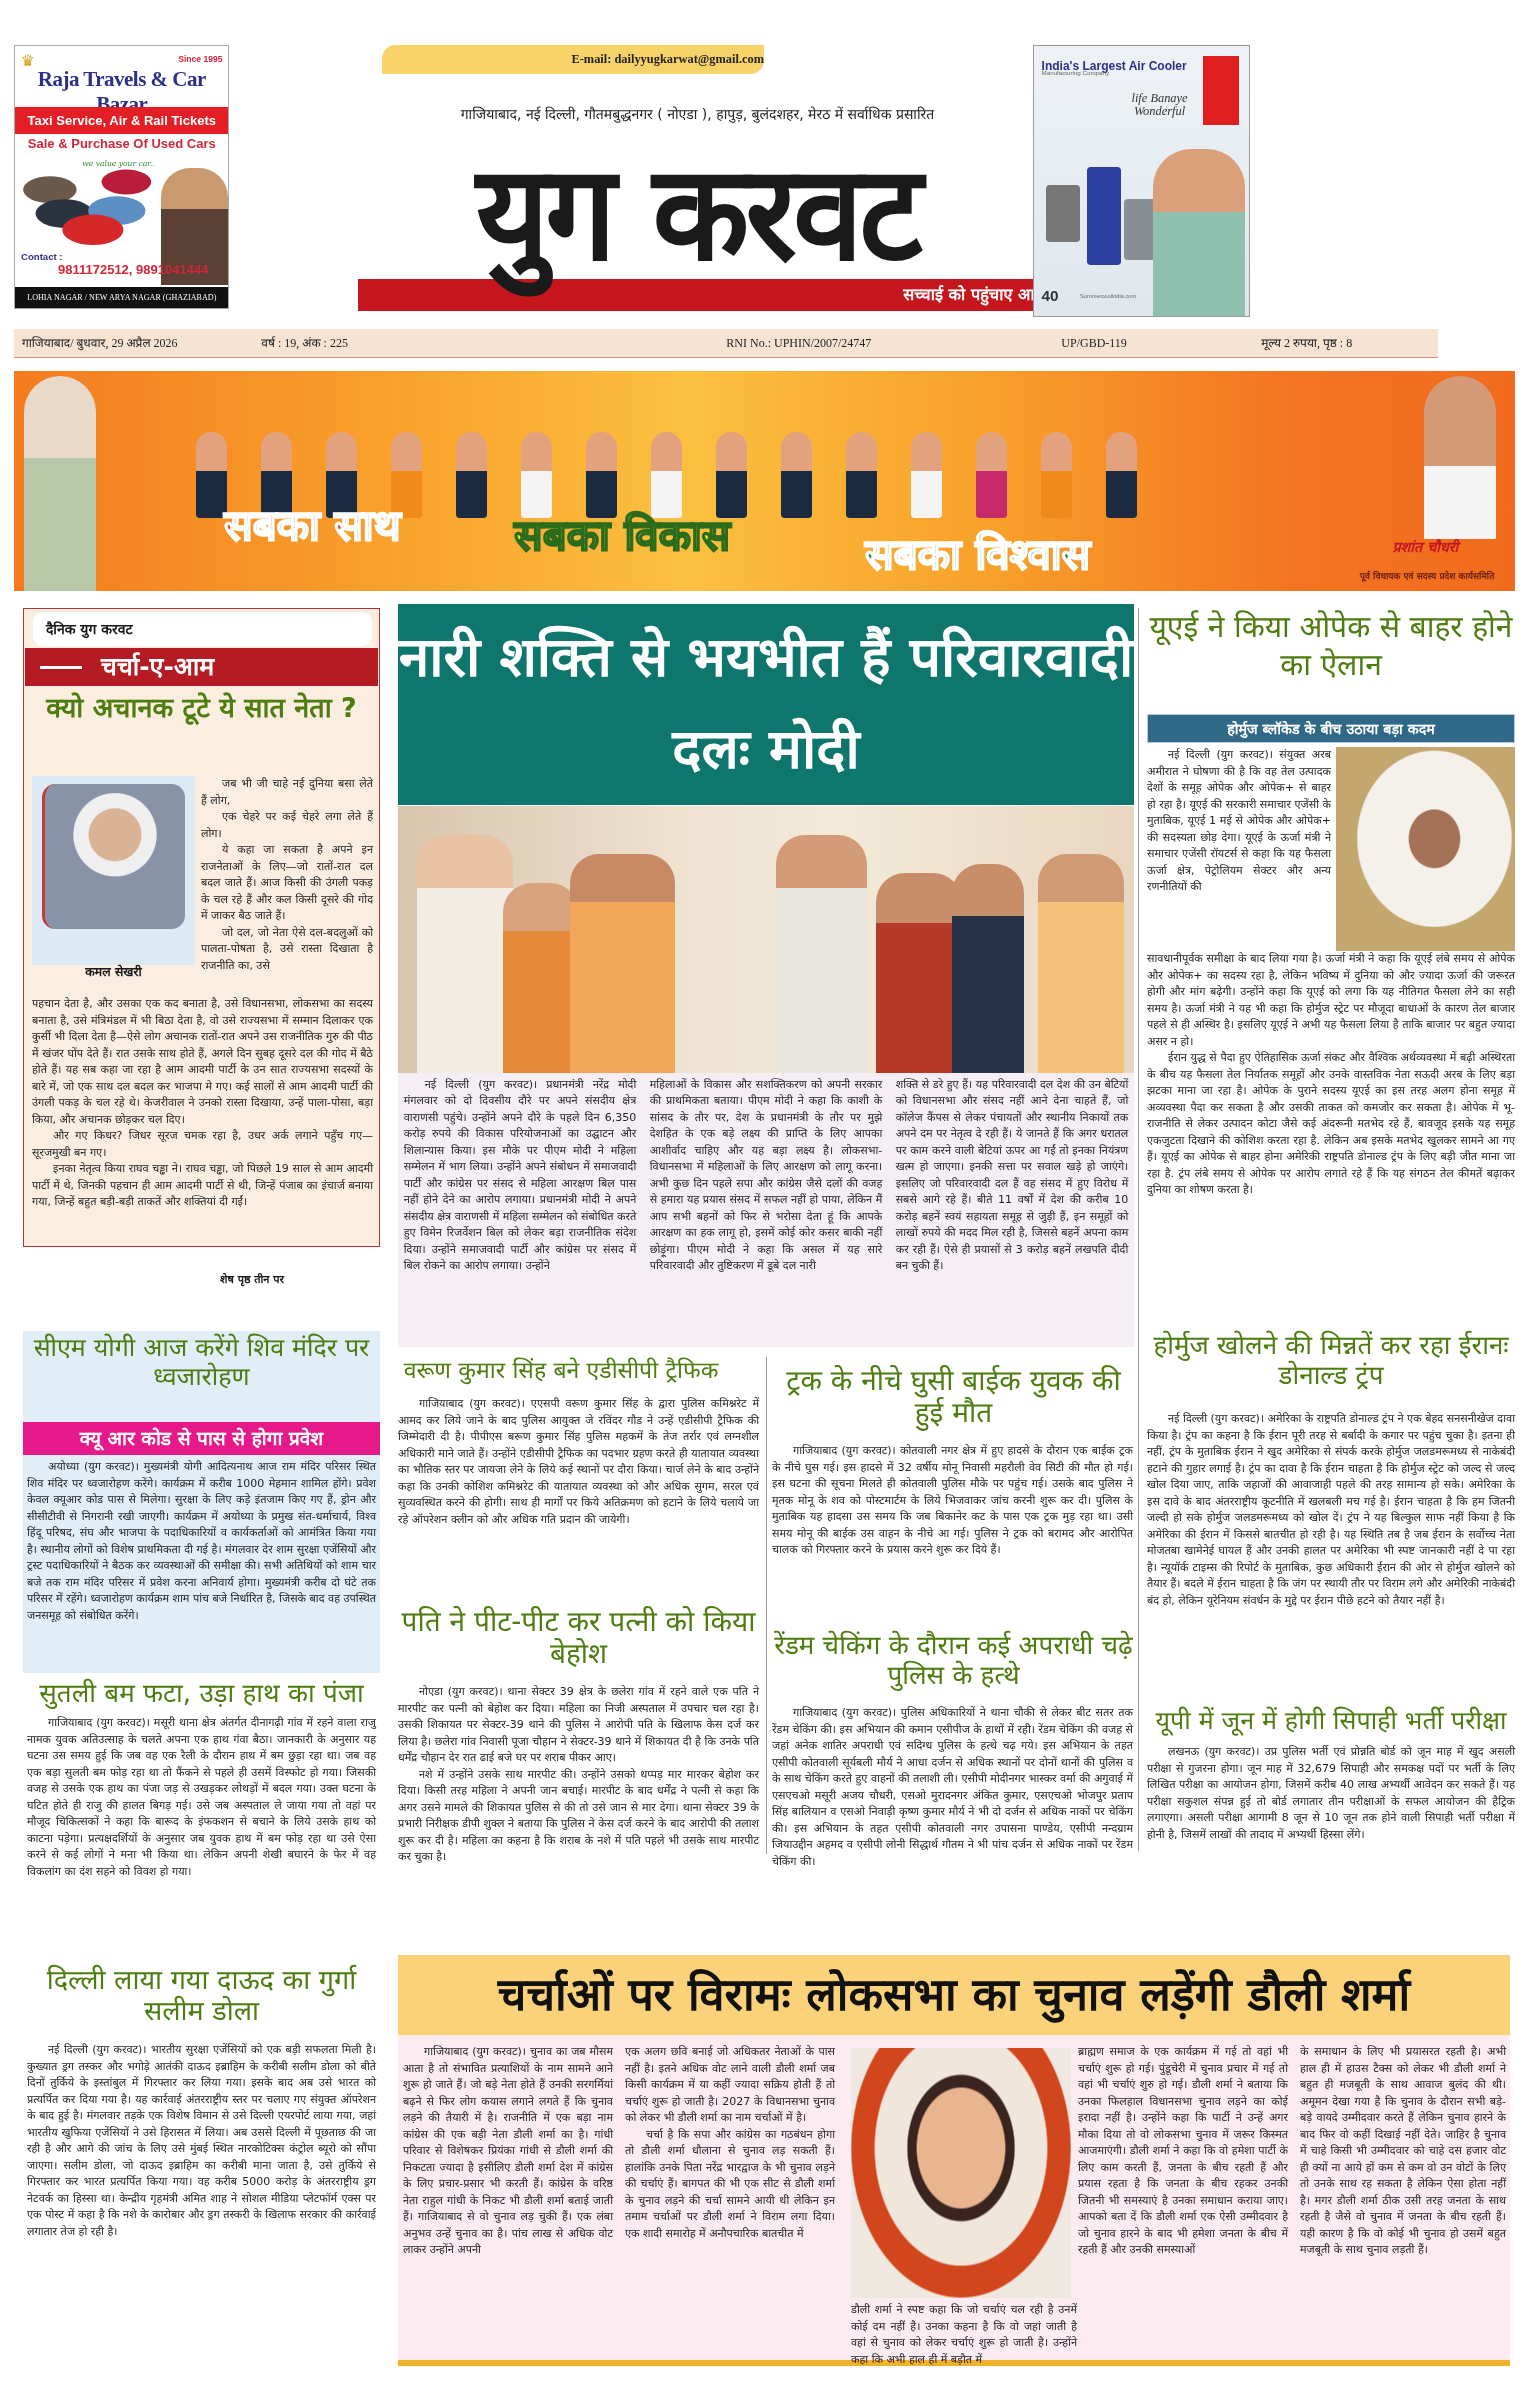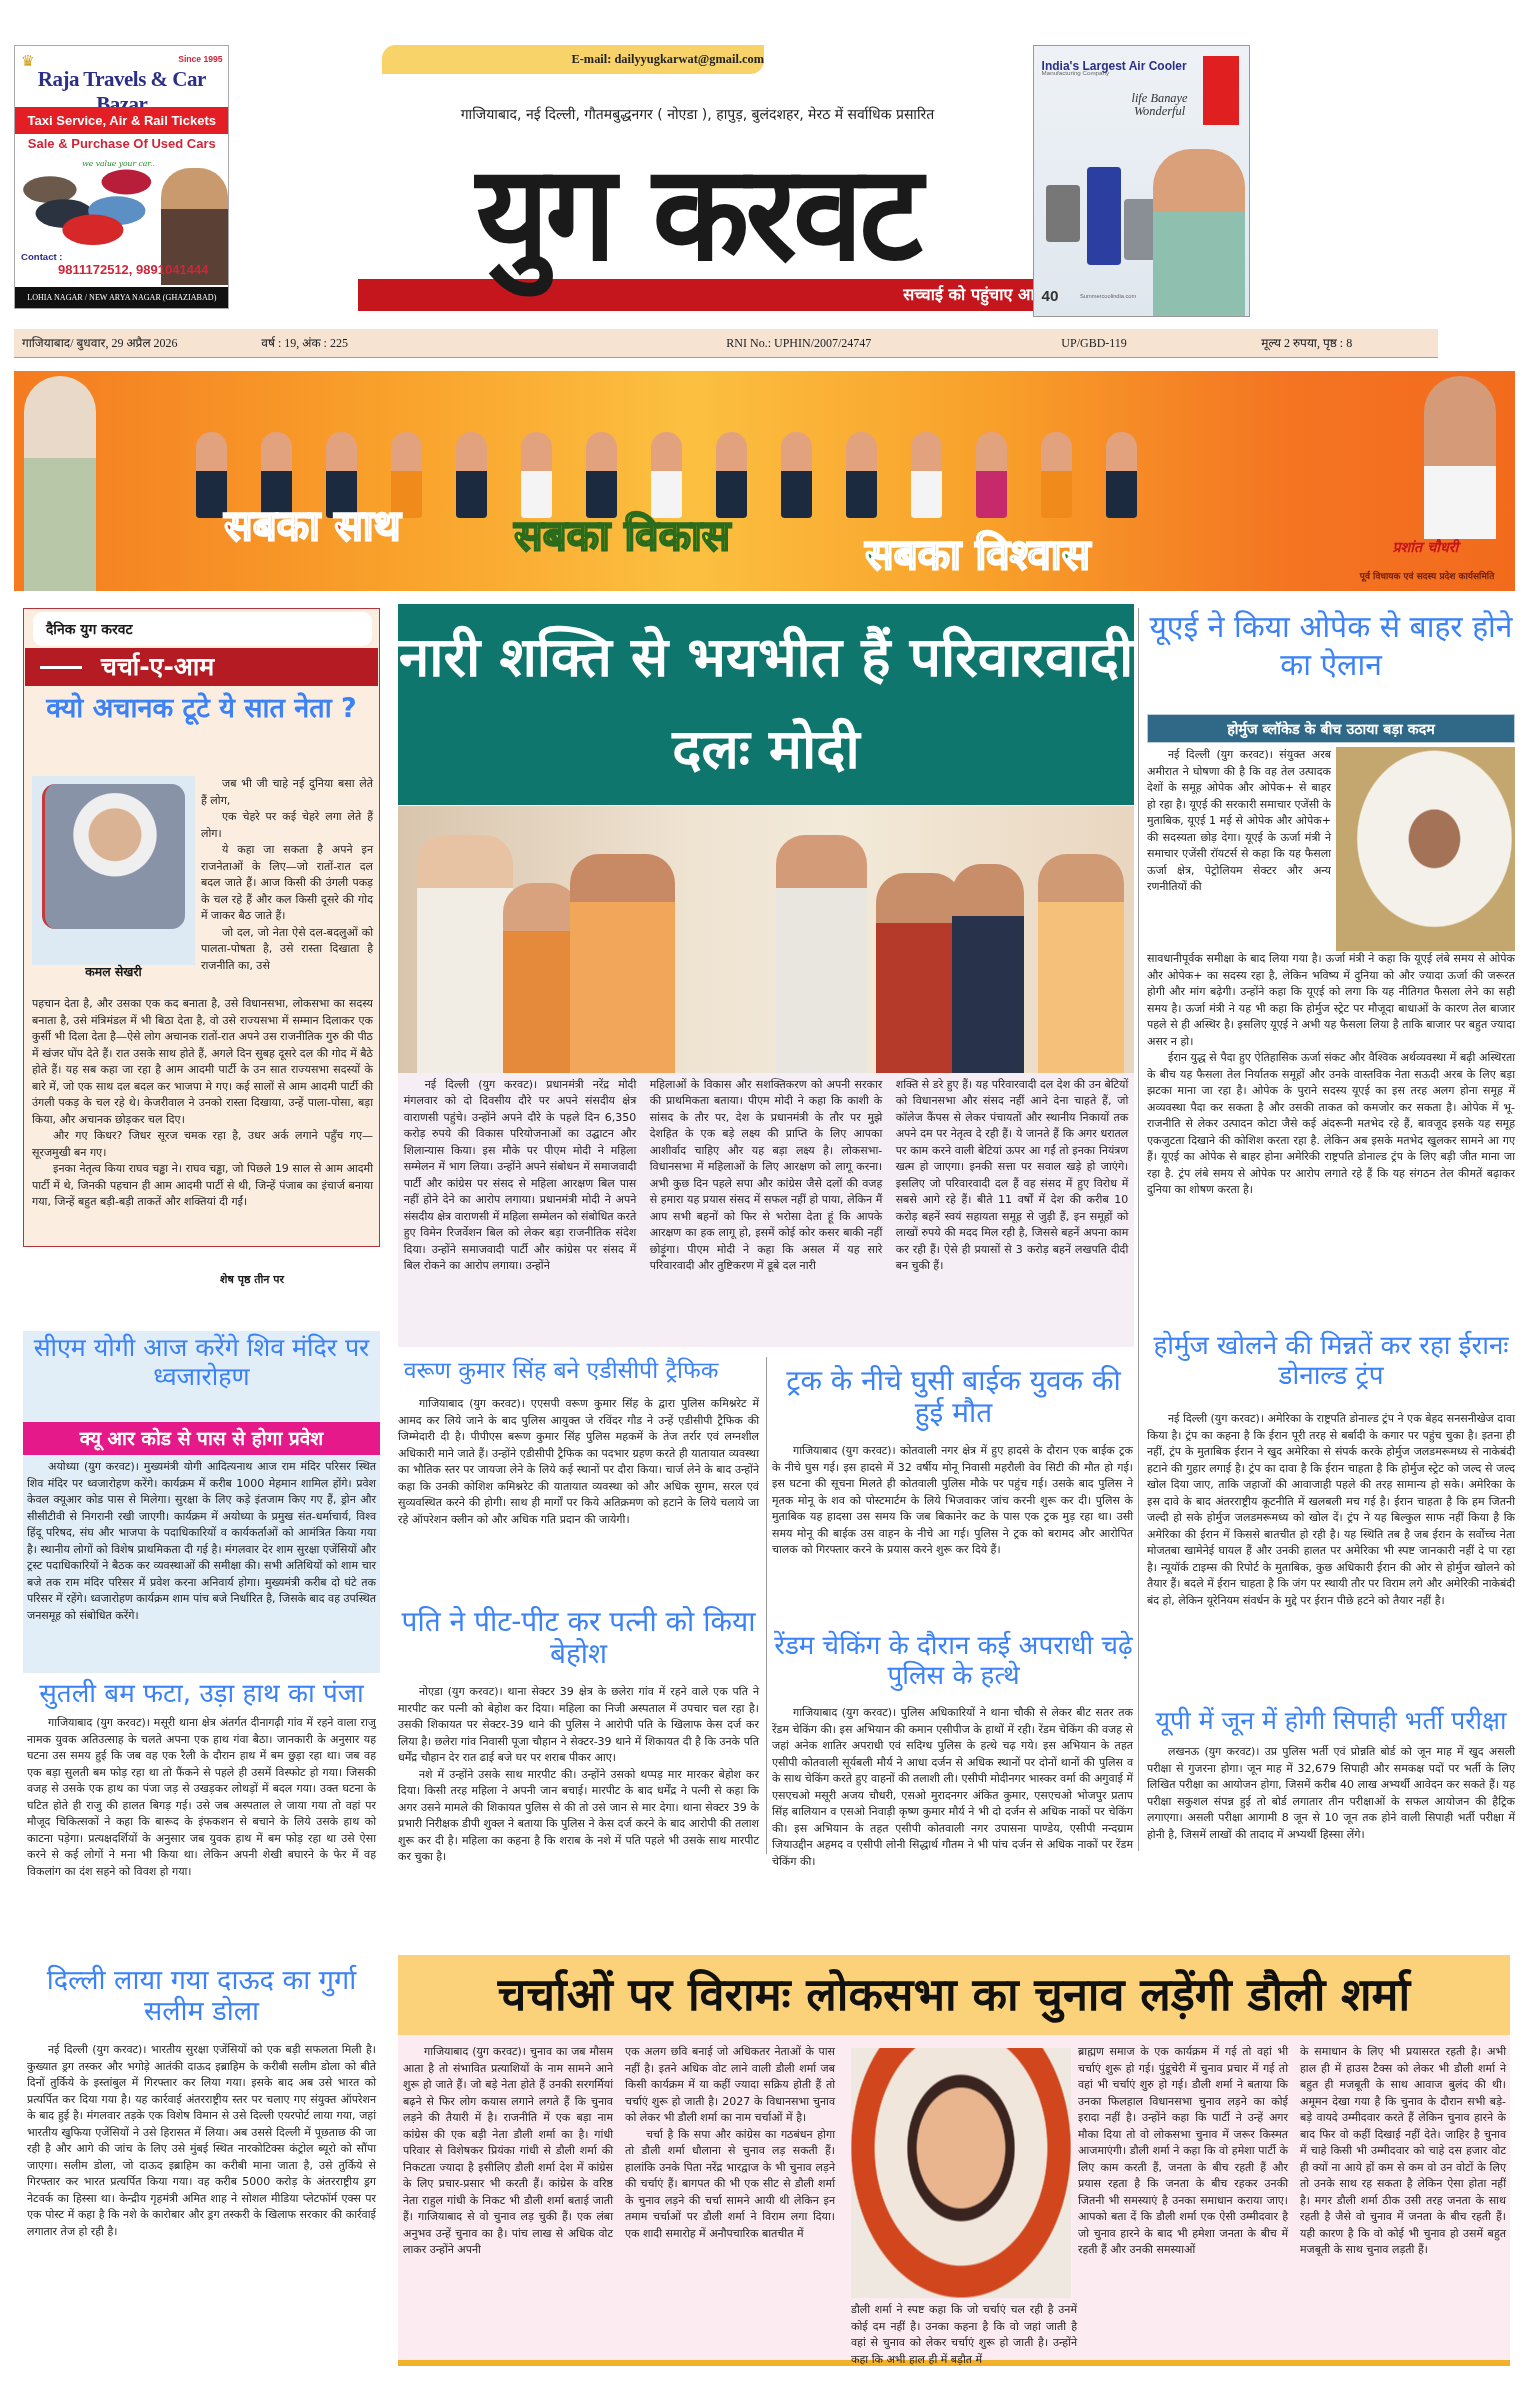--- a/index.html
+++ b/index.html
@@ -1,20 +1,20 @@
 <!DOCTYPE html>
 <html><head>
 <meta charset="utf-8">
 <style>
   * { box-sizing: border-box; margin: 0; padding: 0; }
   body { width: 1529px; height: 2408px; background: #ffffff; font-family: "DejaVu Serif", serif; color: #1a1a1a; position: relative; overflow: hidden; }
   .abs { position: absolute; }
   .body-text { font-family: "DejaVu Sans", sans-serif; font-size: 11px; line-height: 16.5px; text-align: justify; color: #222; }
   .body-text p { text-indent: 21px; }
-  .hl { font-family: "DejaVu Sans", sans-serif; font-weight: bold; color: #3b82f6; text-align: center; line-height: 1.15; }
+  .hl { font-family: "DejaVu Sans", sans-serif; font-weight: bold; color: #4d7c0f; text-align: center; line-height: 1.15; }
 
   
   #ad-left { left: 14.3px; top: 45px; width: 215px; height: 264px; border: 1px solid #aaa; background: #fff; overflow: hidden; }
   #ad-left .crown { position: absolute; left: 5.7px; top: 5.7px; color: #d4a017; font-size: 15.3px; }
   #ad-left .since { position: absolute; right: 5.7px; top: 7.6px; font-size: 8.6px; color: #d0263a; font-weight: bold; font-family: "Liberation Sans", sans-serif; }
   #ad-left .brand { position: absolute; left: 0; width: 100%; top: 21px; text-align: center; font-size: 21px; color: #2c2f86; font-family: "Liberation Serif", serif; font-weight: bold; letter-spacing: -0.5px; }
   #ad-left .redbar { position: absolute; left: 0; top: 61px; width: 100%; height: 27px; background: #e31e24; color: #fff; text-align: center; font-size: 13px; line-height: 27px; font-family: "Liberation Sans", sans-serif; font-weight: bold; }
   #ad-left .sale { position: absolute; left: 0; top: 90px; width: 100%; text-align: center; color: #d0263a; font-size: 13px; font-family: "Liberation Sans", sans-serif; font-weight: bold; }
   #ad-left .cars { position: absolute; left: 5.7px; top: 115px; width: 139px; height: 86px; }
   #ad-left .tag { position: absolute; left: 67px; top: 113px; font-size: 7.6px; color: #2a8a2a; font-style: italic; }

